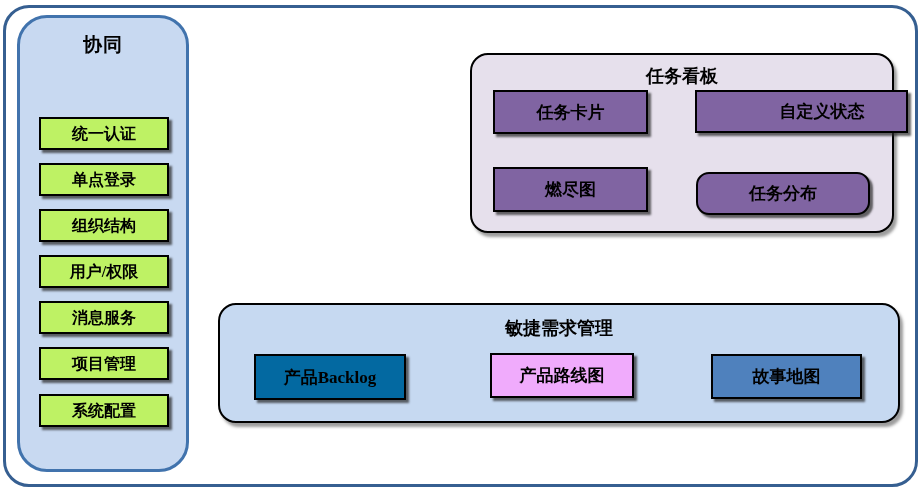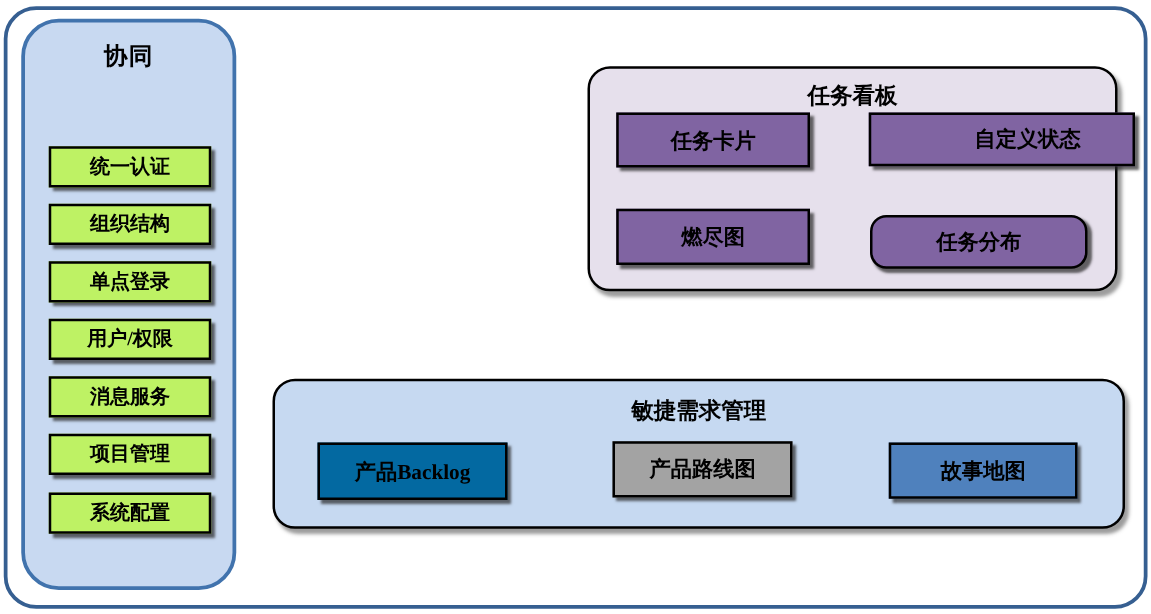--- a/index.html
+++ b/index.html
@@ -103,33 +103,33 @@
   .kanban .item-3 { left: 21px;  top: 112px; width: 151px; height: 41px; background: #8064A2; }
   .kanban .item-4 { left: 224px; top: 117px; width: 170px; height: 39px; background: #8064A2; border-radius: 13px; }
   
   .panel.agile {
     left: 212px; top: 295px;
     width: 678px; height: 116px;
     background: #C6D9F1;
   }
   .agile .panel-title { top: 11px; }
   .agile .item-1 { left: 34px;  top: 49px; width: 148px; height: 42px; background: #0369a1; }
-  .agile .item-2 { left: 270px; top: 48px; width: 140px; height: 41px; background: #a3a3a3; }
+  .agile .item-2 { left: 270px; top: 48px; width: 140px; height: 41px; background: #f0abfc; }
   .agile .item-3 { left: 491px; top: 49px; width: 147px; height: 41px; background: #4F81BD; }
 </style>
 </head>
 <body>
 
 <div class="frame">
 
   <div class="sidebar">
     <div class="sidebar-title">协同</div>
     <div class="side-item">统一认证</div>
+    <div class="side-item">单点登录</div>
     <div class="side-item">组织结构</div>
-    <div class="side-item">单点登录</div>
     <div class="side-item">用户/权限</div>
     <div class="side-item">消息服务</div>
     <div class="side-item">项目管理</div>
     <div class="side-item">系统配置</div>
   </div>
 
 
   <div class="panel kanban">
     <div class="panel-title">任务看板</div>
     <div class="panel-item item-1">任务卡片</div>

